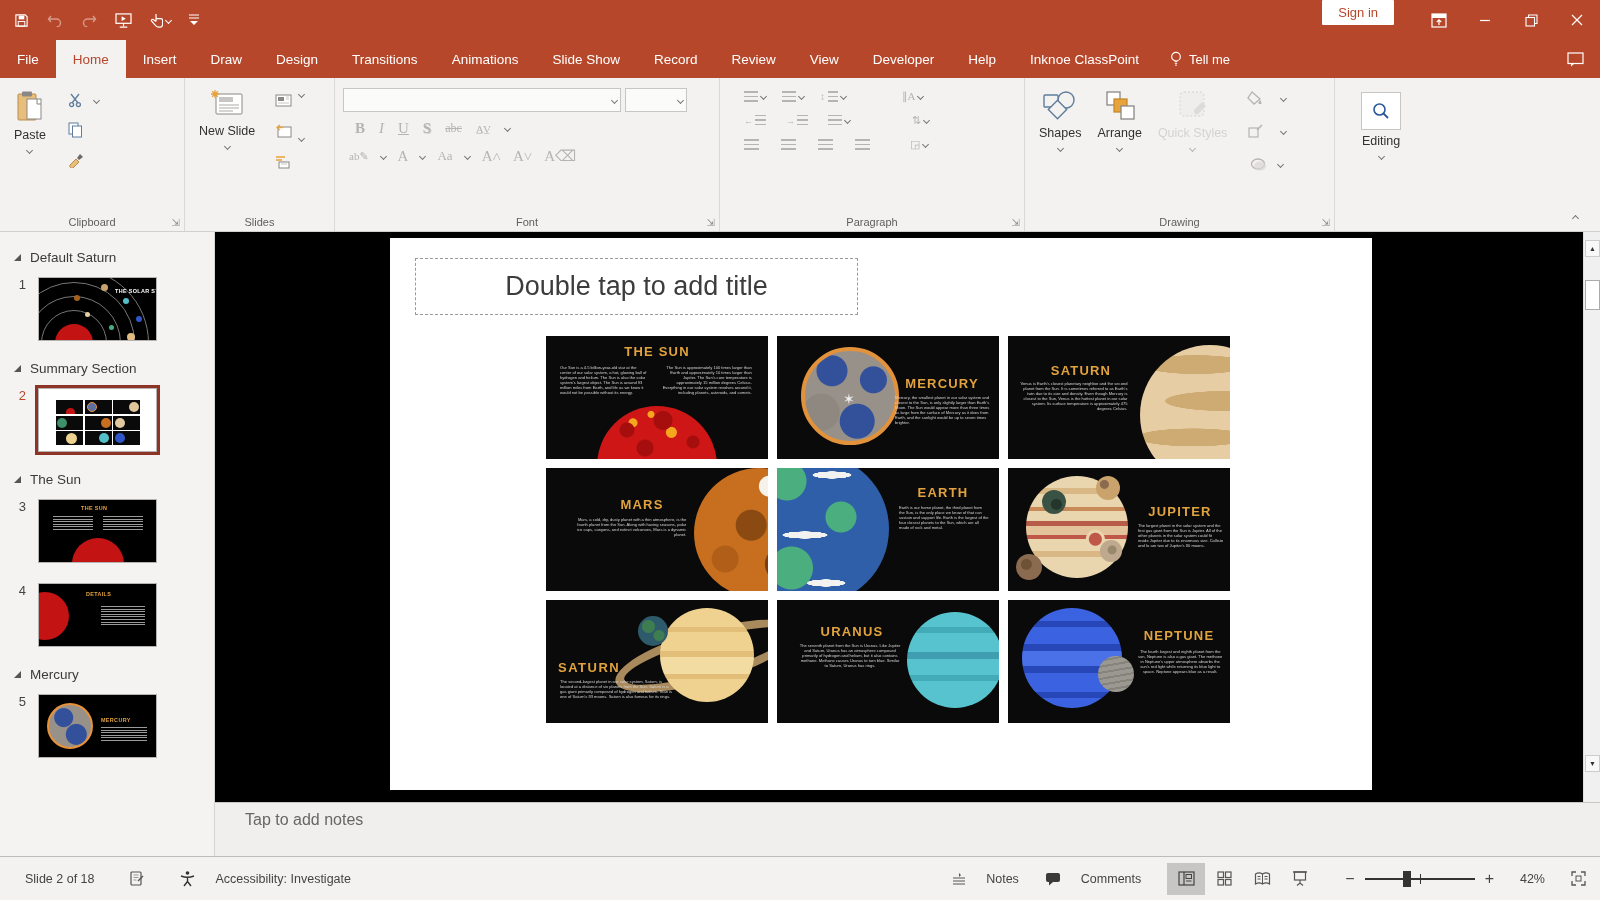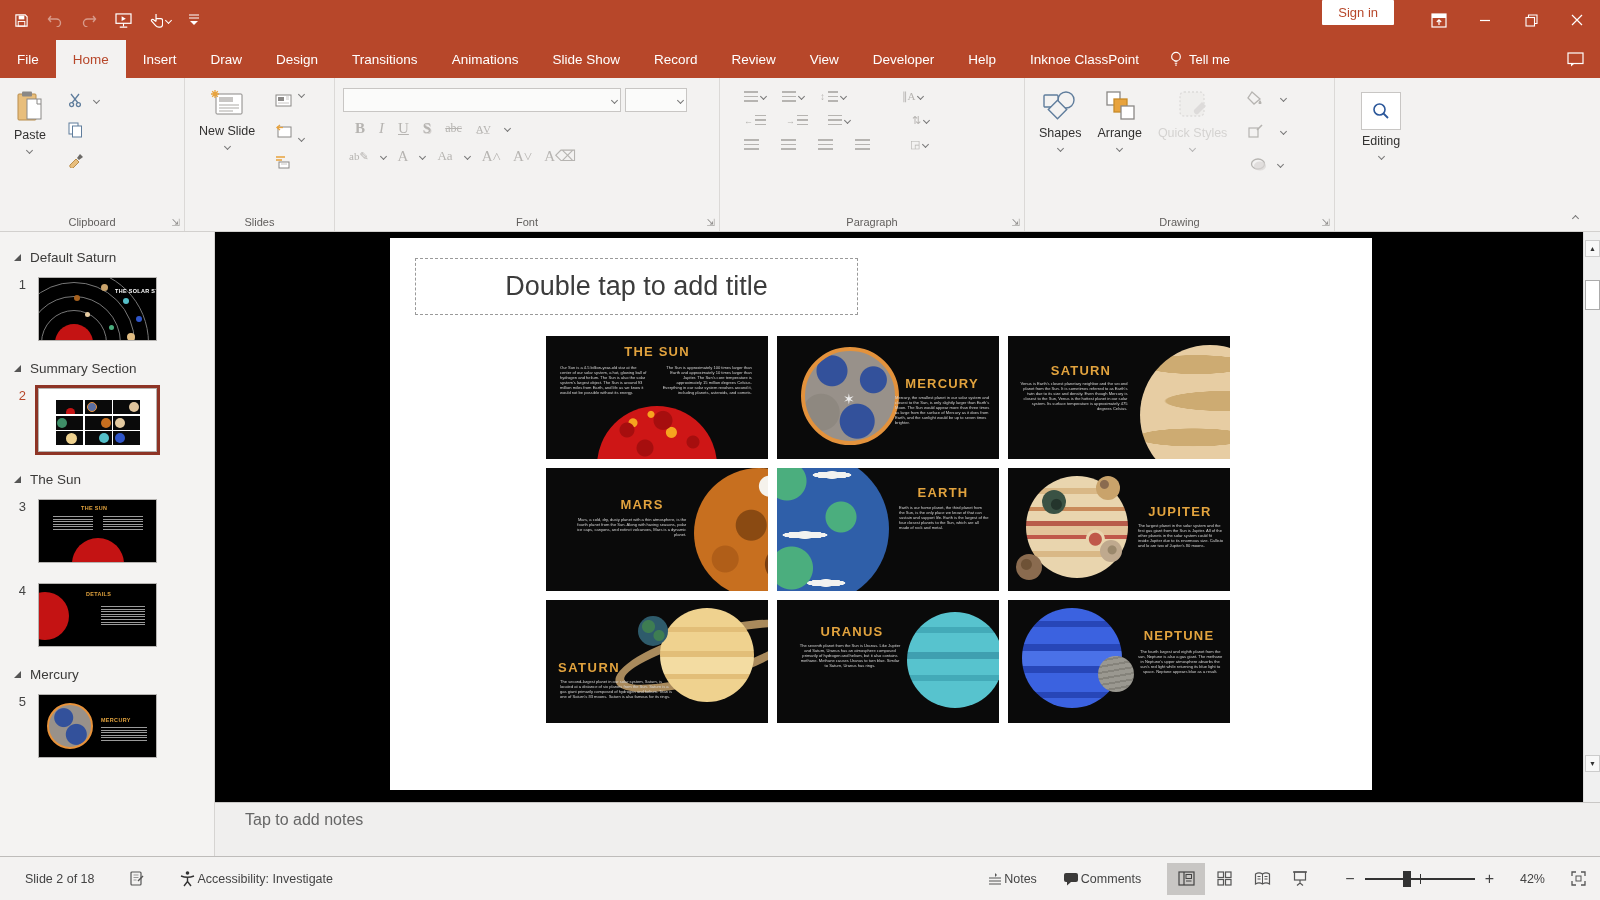--- a/index.html
+++ b/index.html
@@ -73,21 +73,21 @@
   .vs-thumb { position:absolute; left:1px; top:48px; width:15px; height:30px; background:#fff; border:1px solid #ABABAB; cursor:grab; }
 
   
   .notesbar { height:54px; background:#F0EFEE; border-top:1px solid #C9C7C5; display:flex; align-items:flex-start; padding:8px 0 0 30px; }
   .notes-ph { color:#666; font-size:16px; cursor:text; }
 
   
   .statusbar { height:44px; background:#F3F2F1; border-top:1px solid #BEBCBA; display:flex; align-items:center; padding:0 14px 0 25px; color:#444; font-size:12.5px; }
   .sb-left { display:flex; align-items:center; gap:34px; }
   .sb-right { margin-left:auto; display:flex; align-items:center; gap:26px; }
-  .sb-item { display:flex; align-items:center; gap:2px; cursor:pointer;text-align:right; }
+  .sb-item { display:flex; align-items:center; gap:20px; cursor:pointer;text-align:right; }
   .viewbtns { display:flex; }
   .vbtn { width:38px; height:32px; display:flex; align-items:center; justify-content:center; cursor:pointer; }
   .vbtn.sel { background:#C8C6C4; }
   .zoomer { display:flex; align-items:center; gap:10px; }
   .ztrack { width:110px; height:2px; background:#333; position:relative; }
   .zthumb { position:absolute; left:38px; top:-7px; width:8px; height:16px; background:#333; cursor:grab; }
   .ztick { position:absolute; left:55px; top:-4px; width:1px; height:10px; background:#333; }
   svg { display:block; }
 </style>
 </head>

